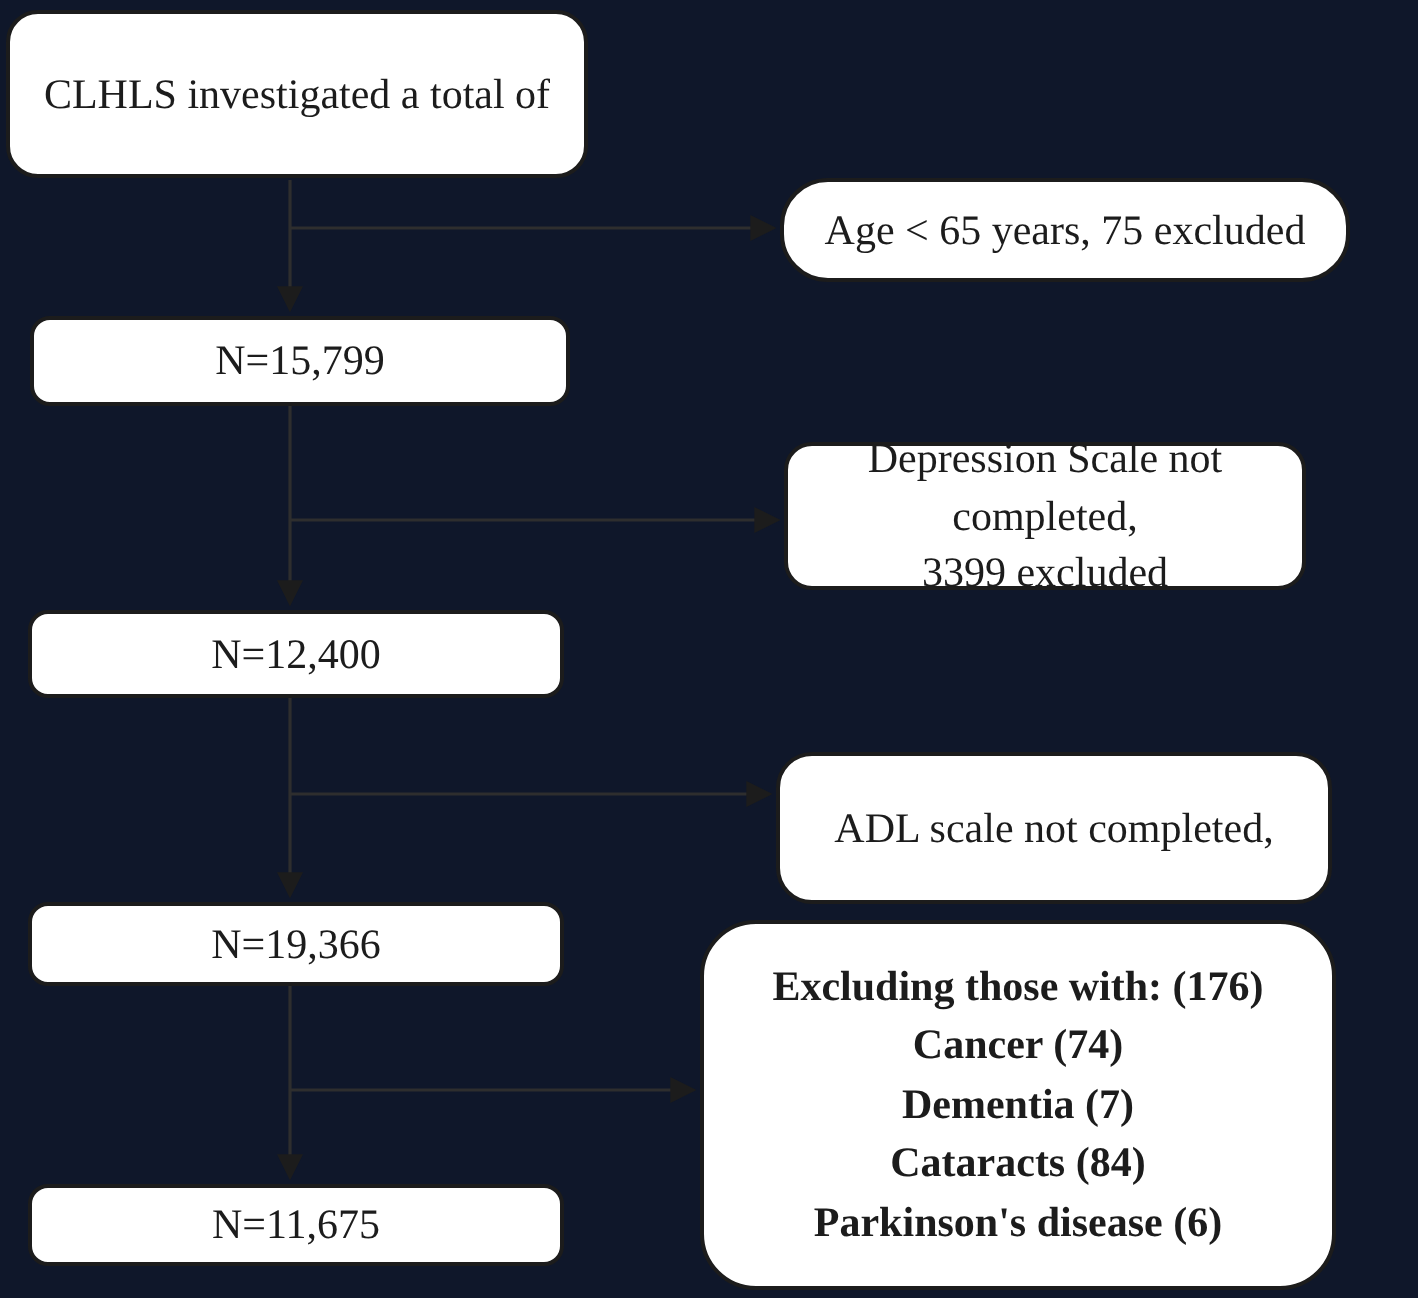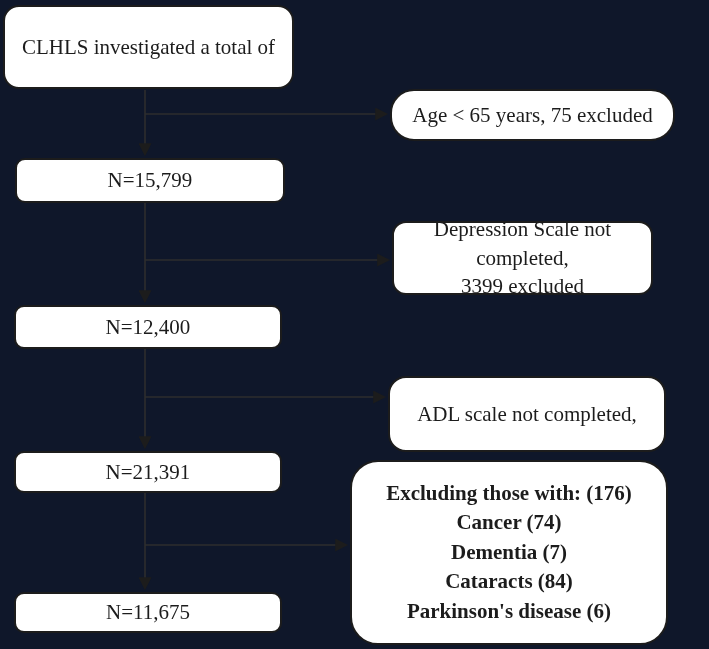--- a/index.html
+++ b/index.html
@@ -92,21 +92,21 @@
 
   <div class="fbox box-n2">
     <span class="line">N=12,400</span>
   </div>
 
   <div class="fbox box-adl">
     <span class="line">ADL scale not completed,</span>
   </div>
 
   <div class="fbox box-n3">
-    <span class="line">N=21,391</span>
+    <span class="line">N=19,366</span>
   </div>
 
   <div class="fbox thick box-final">
     <span class="line">Excluding those with: (176)</span>
     <span class="line">Cancer (74)</span>
     <span class="line">Dementia (7)</span>
     <span class="line">Cataracts (84)</span>
     <span class="line">Parkinson's disease (6)</span>
   </div>
 

